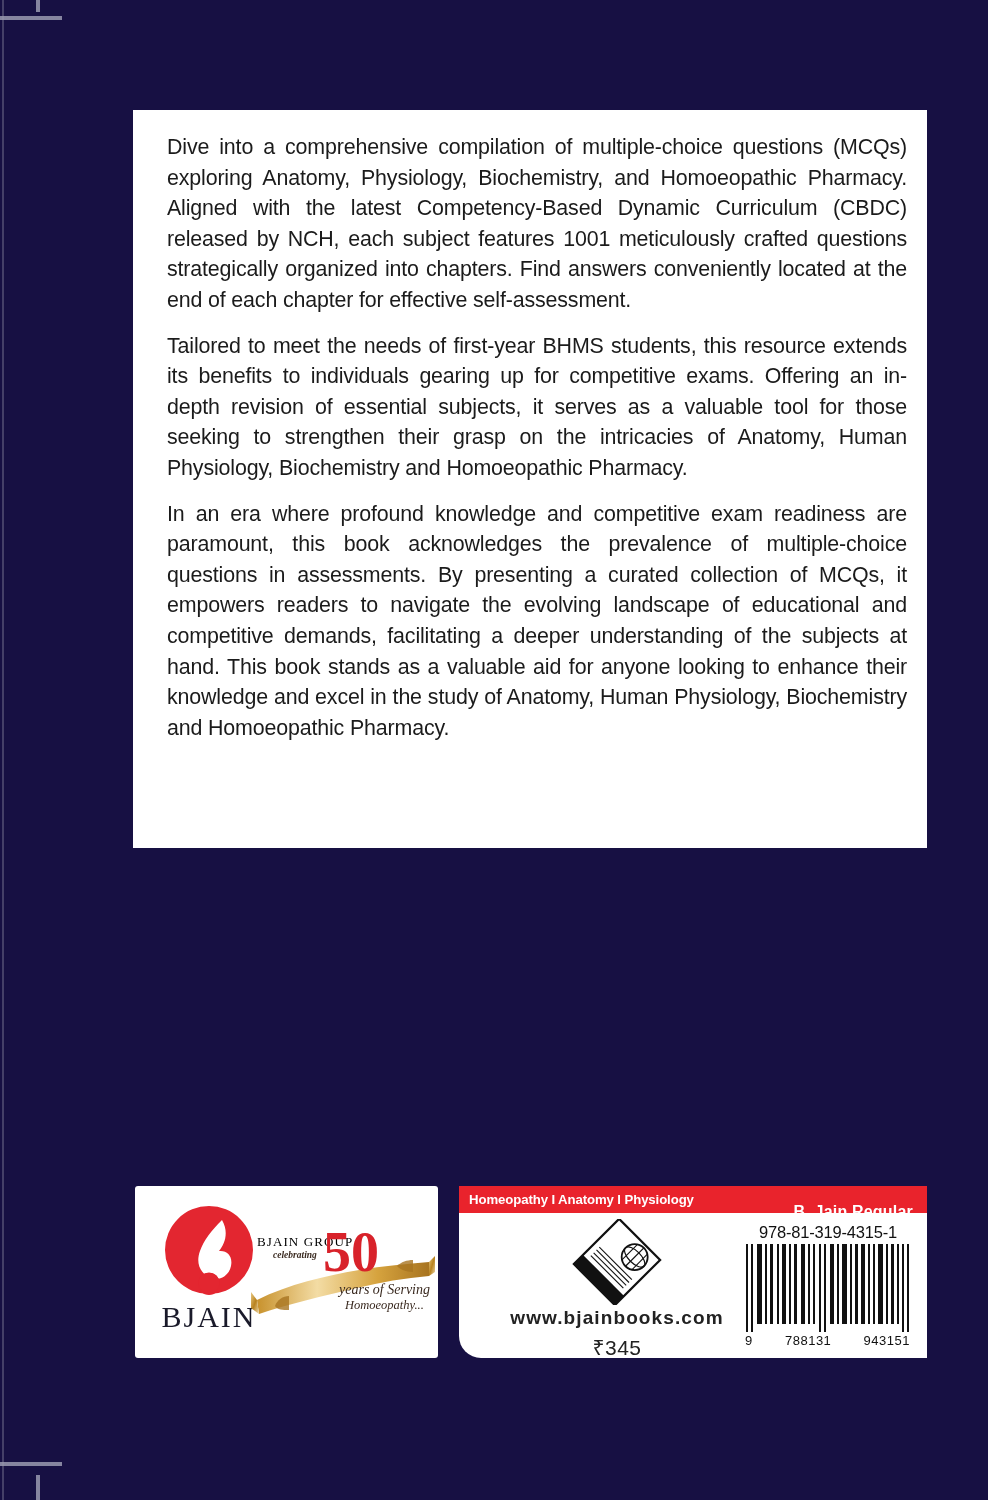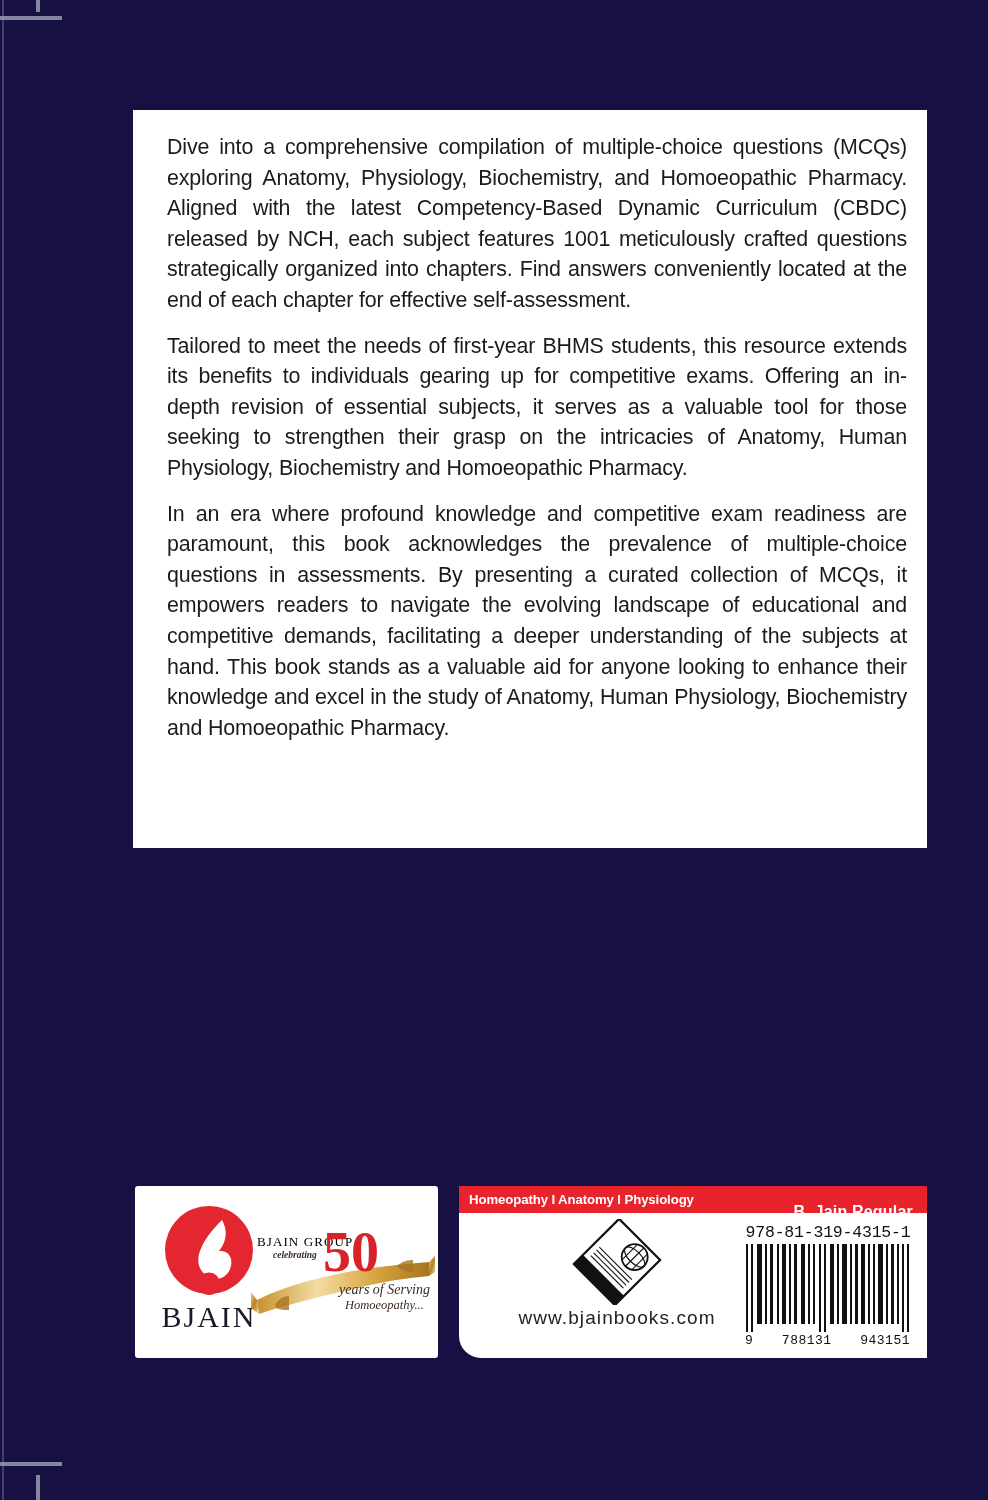--- a/index.html
+++ b/index.html
@@ -181,33 +181,33 @@
     top: 6px;
     width: 268px;
     text-align: center;
   }
   .diamond-logo { margin: 0 auto; display: block; }
   .website {
     font-size: 19px;
     color: #222;
     letter-spacing: 1.1px;
     margin-top: 2px;
+    font-weight: bold;
   }
   .price {
     font-size: 21px;
     color: #222;
     letter-spacing: .5px;
     margin-top: 4px;
   }
   .barcode-block {
     position: absolute;
     right: 14px;
     top: 10px;
     width: 170px;
-    font-family: Liberation Mono, monospace;
   }
   .isbn-text {
     text-align: center;
     font-size: 16.5px;
     color: #111;
     letter-spacing: -0.2px;
     margin-bottom: 2px;
   }
   .bars { display: block; }
   .barcode-digits {
@@ -306,20 +306,21 @@
               <line x1="52" y1="20" x2="52" y2="66"></line>
             </g>
             <circle cx="70" cy="52" r="13" fill="none" stroke="#111" stroke-width="1.8"></circle>
             <ellipse cx="70" cy="52" rx="6" ry="13" fill="none" stroke="#111" stroke-width="1.2"></ellipse>
             <line x1="57" y1="52" x2="83" y2="52" stroke="#111" stroke-width="1.2"></line>
             <line x1="59" y1="45" x2="81" y2="45" stroke="#111" stroke-width="1.1"></line>
             <line x1="59" y1="59" x2="81" y2="59" stroke="#111" stroke-width="1.1"></line>
           </g>
         </svg>
         <div class="website">www.bjainbooks.com</div>
+        <div class="price">₹345</div>
       </div>
 
       <div class="barcode-block">
         <div class="isbn-text">978-81-319-4315-1</div>
         <svg class="bars" width="170" height="88" viewBox="0 0 170 88">
           <rect x="0" y="0" width="170" height="88" fill="#ffffff"></rect>
           <g fill="#111">
             <rect x="3" y="0" width="2" height="88"></rect>
             <rect x="8" y="0" width="2" height="88"></rect>
             <rect x="14" y="0" width="5" height="80"></rect>

